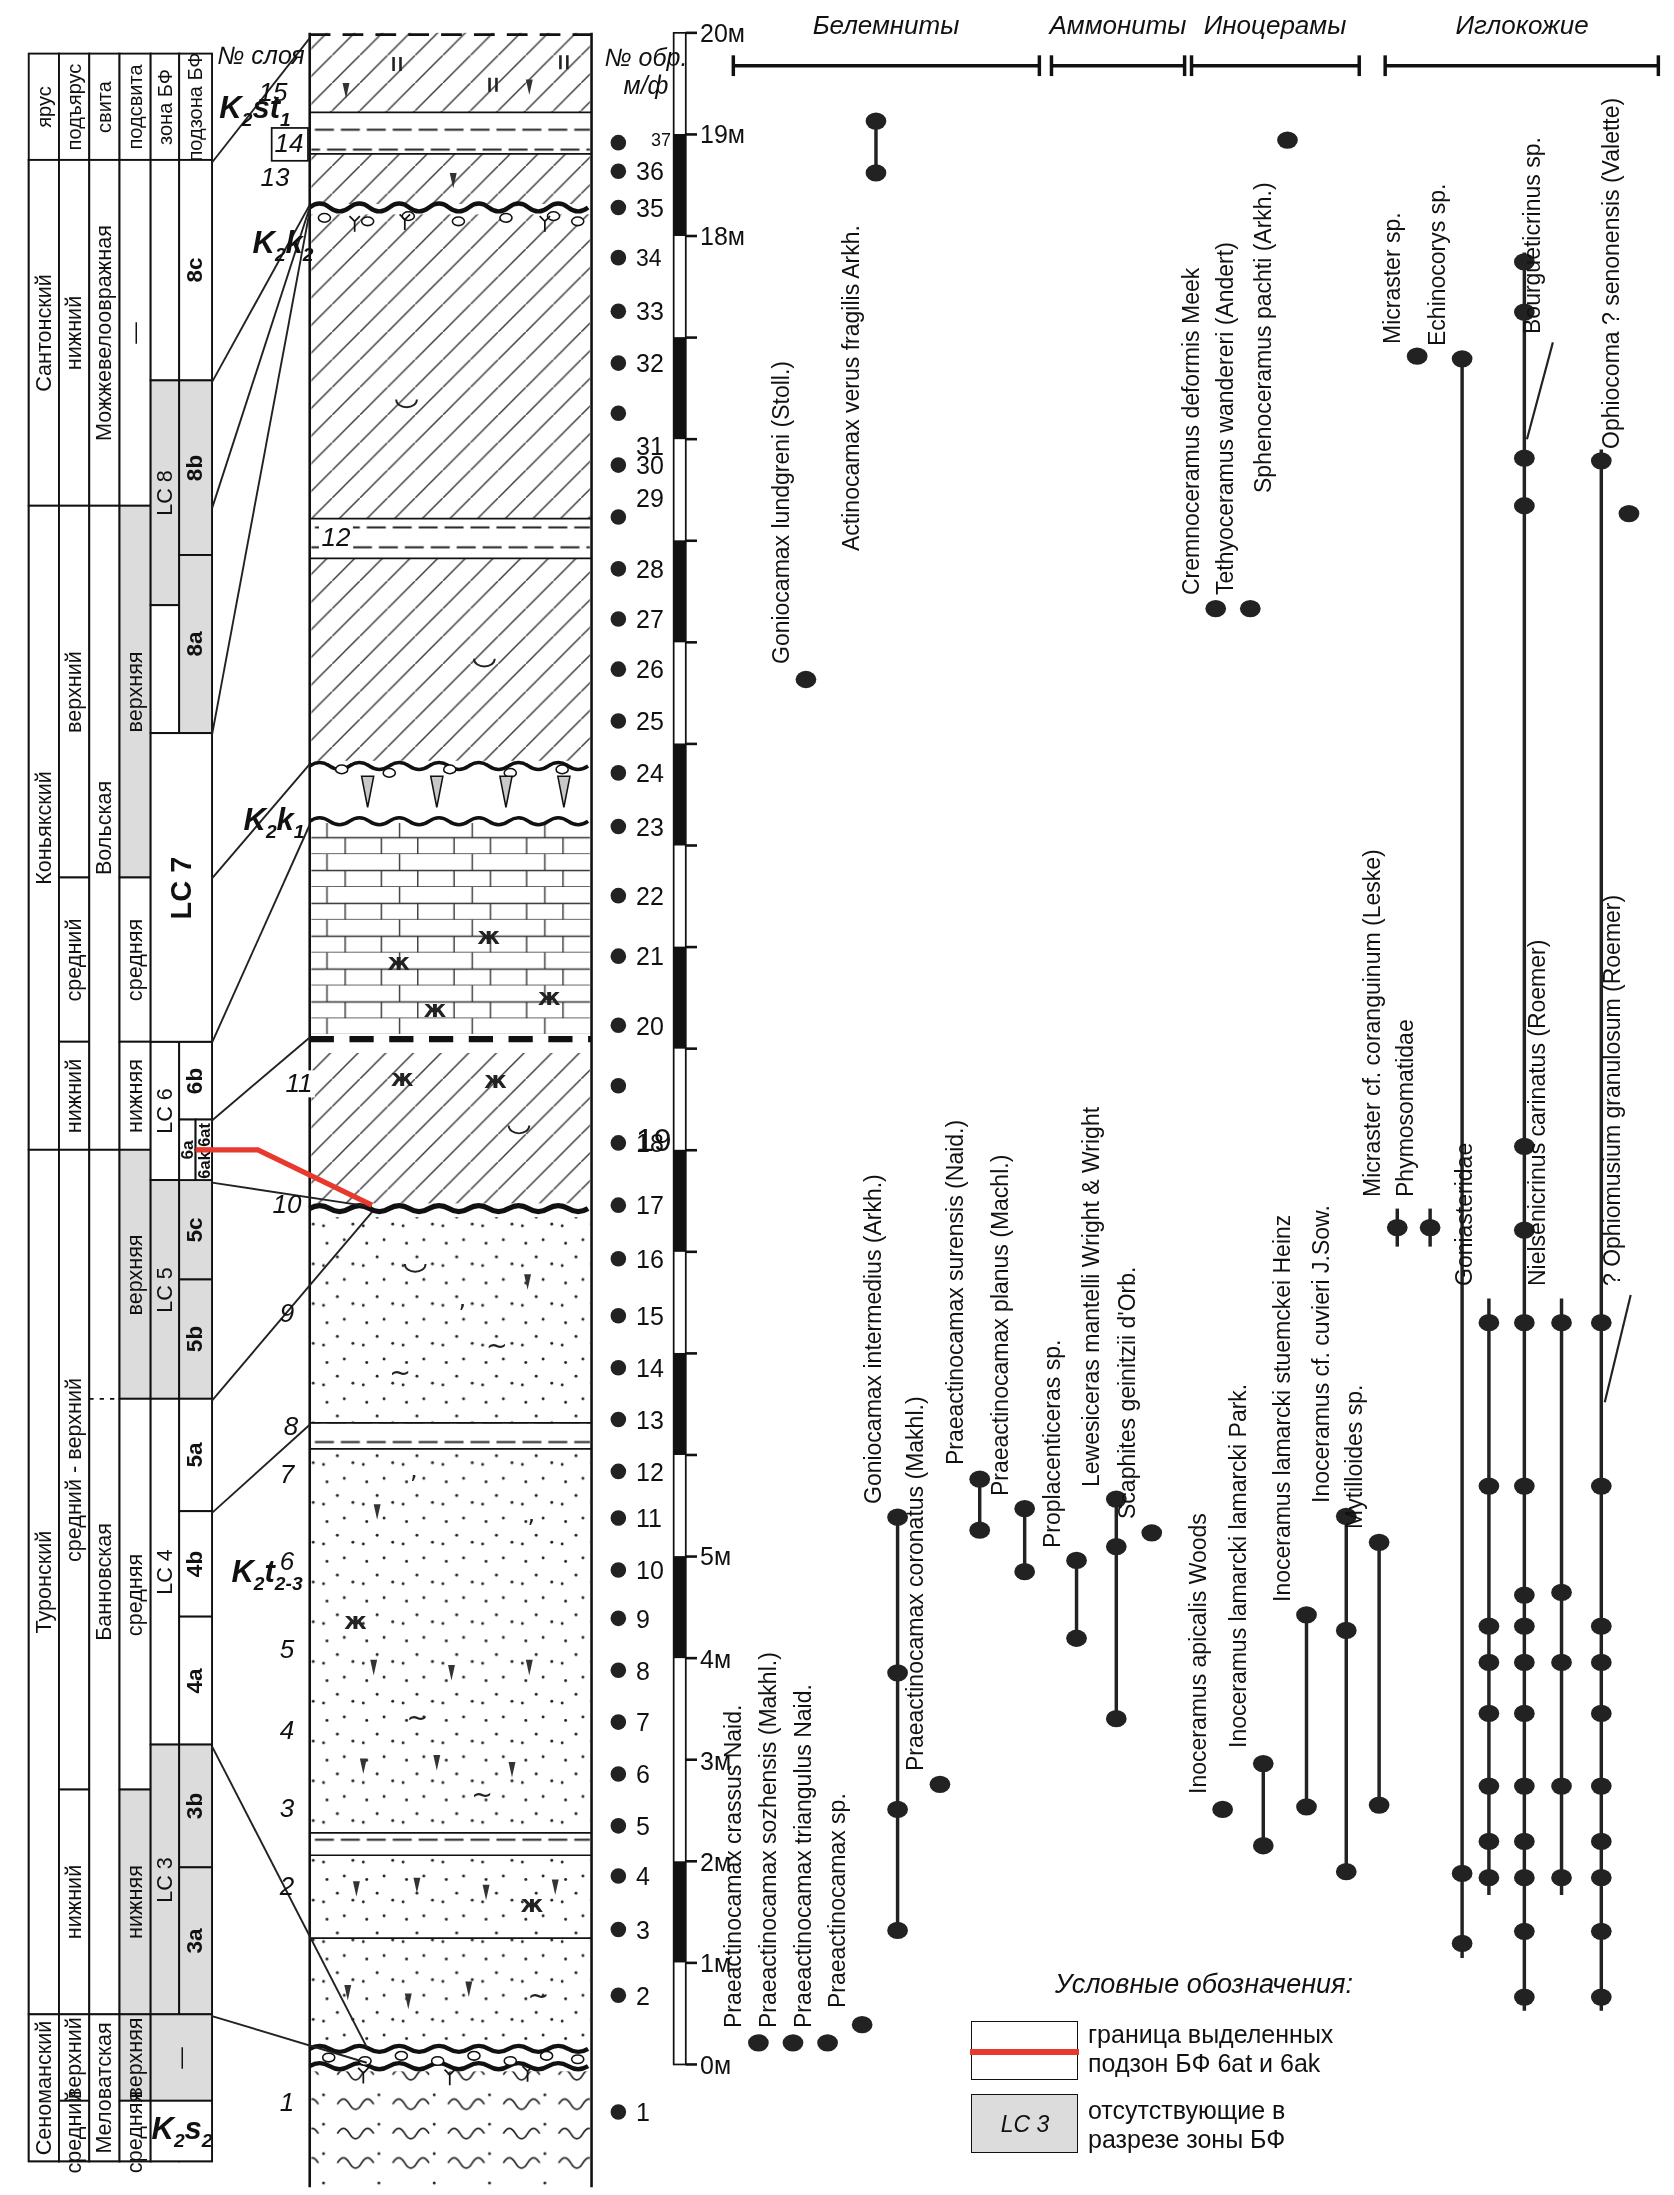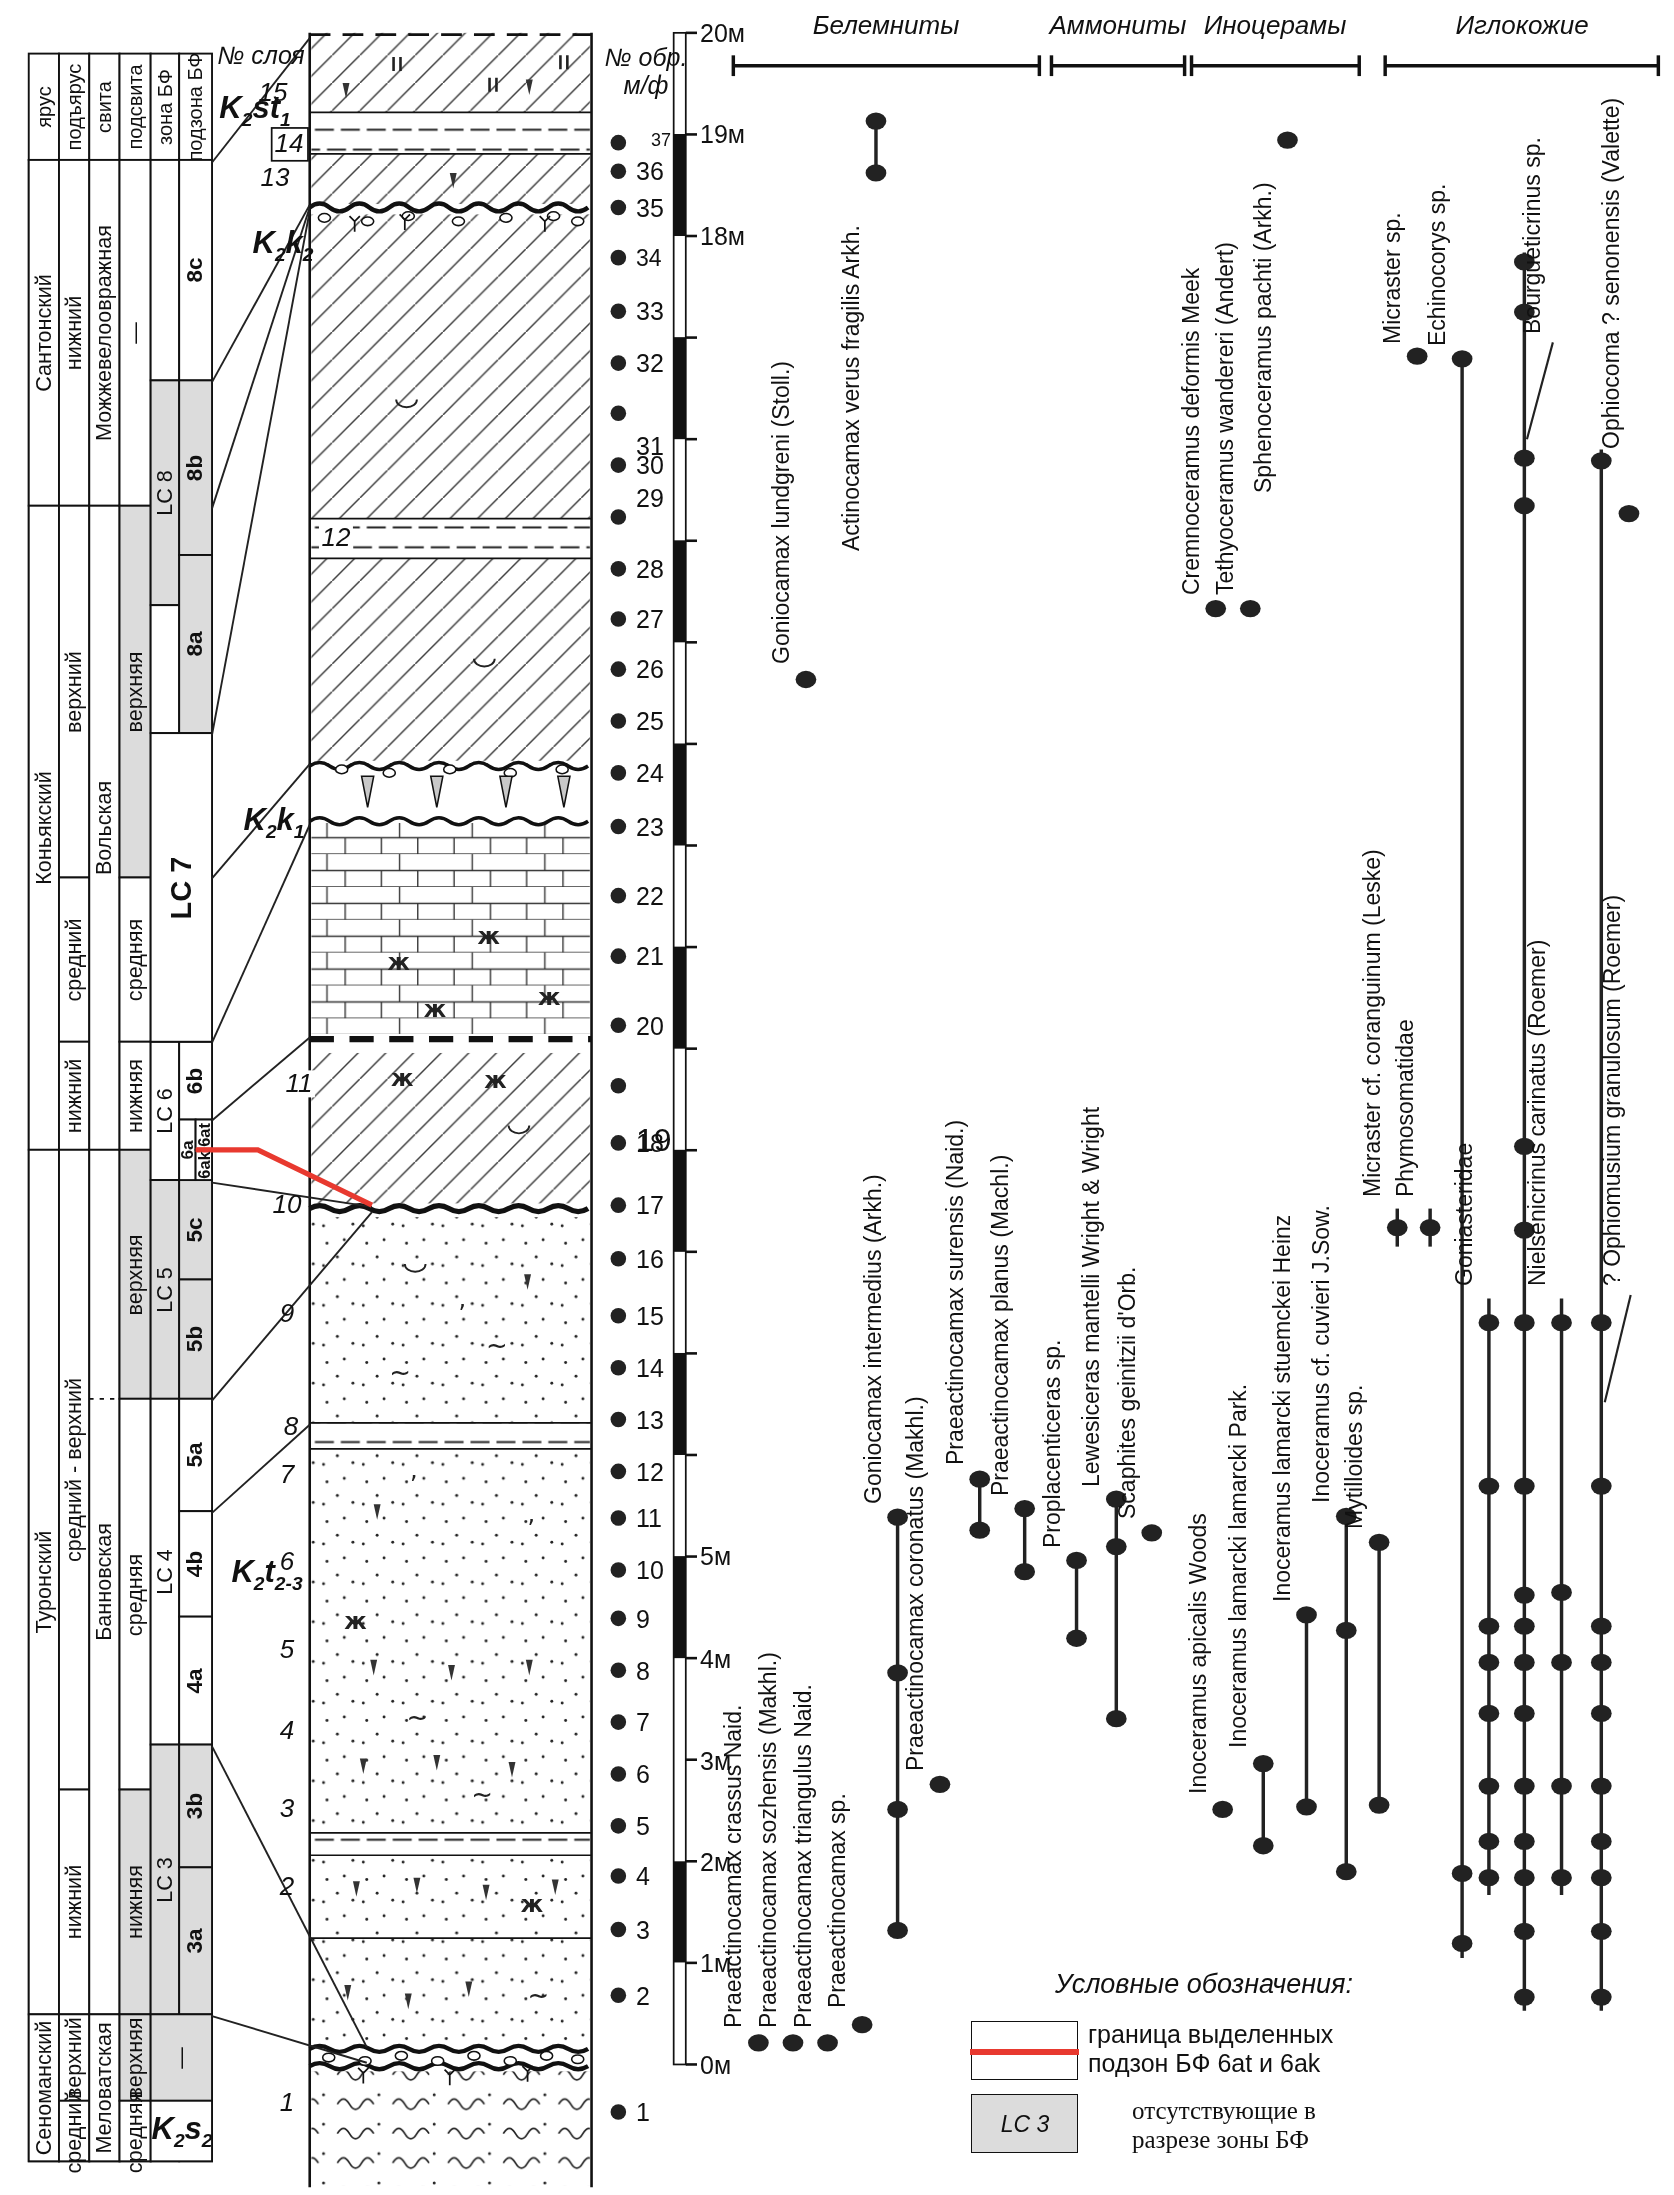--- a/index.html
+++ b/index.html
@@ -423,21 +423,21 @@
 
   <div class="hlab" style="left:261px;top:55px;font-size:25px;">№ слоя</div>
   <div class="hlab" style="left:646px;top:57px;font-size:25px;">№ обр.</div>
   <div class="hlab" style="left:646px;top:85px;font-size:25px;">м/ф</div>
 
   <div class="hlab" style="left:1204px;top:1984px;font-size:27px;">Условные обозначения:</div>
   <div class="legend-text" style="left:1088px;top:2020px;">
     <div>граница выделенных</div>
     <div>подзон БФ 6at и 6ak</div>
   </div>
-  <div class="legend-text" style="left:1132px;top:2096px;font-family:Liberation Serif, serif;">
+  <div class="legend-text" style="left:1088px;top:2096px;">
     <div>отсутствующие в</div>
     <div>разрезе зоны БФ</div>
   </div>
   <div style="position:absolute;left:971px;top:2021px;width:105px;height:57px;border:1.7px solid #111;background:#fff;">
     <div style="position:absolute;left:-1.7px;right:-1.7px;top:27px;height:6px;background:#e8392f;"></div>
   </div>
   <div style="position:absolute;left:971px;top:2094px;width:105px;height:57px;border:1.7px solid #111;background:#dcdcdc;">
     <div class="hlab" style="left:53px;top:28.5px;font-size:23px;">LC 3</div>
   </div>
 

